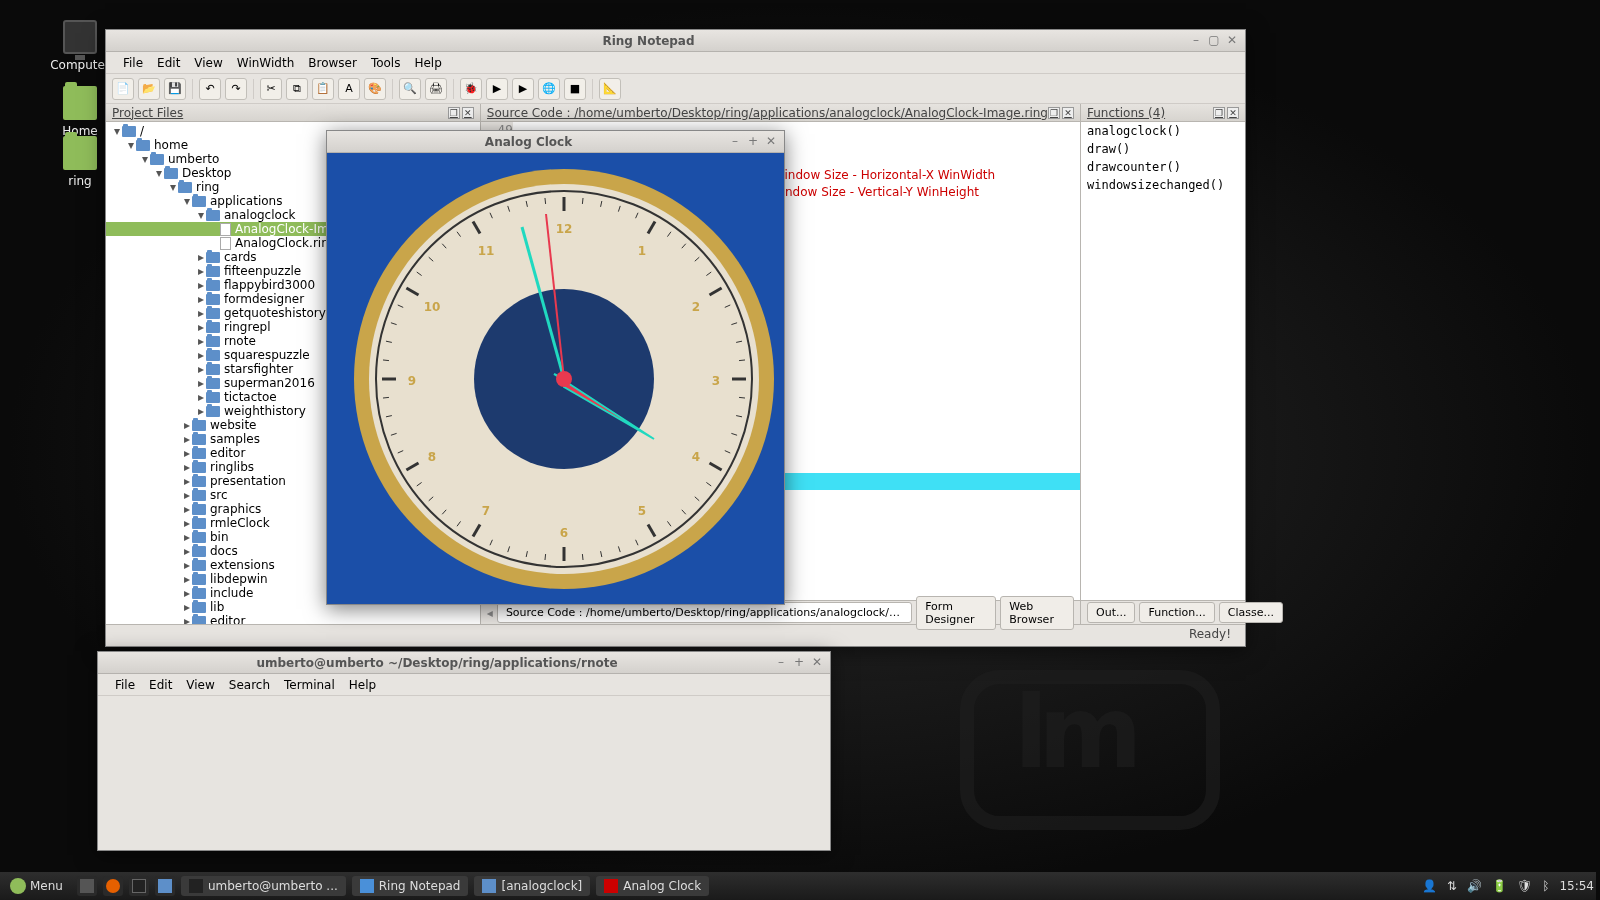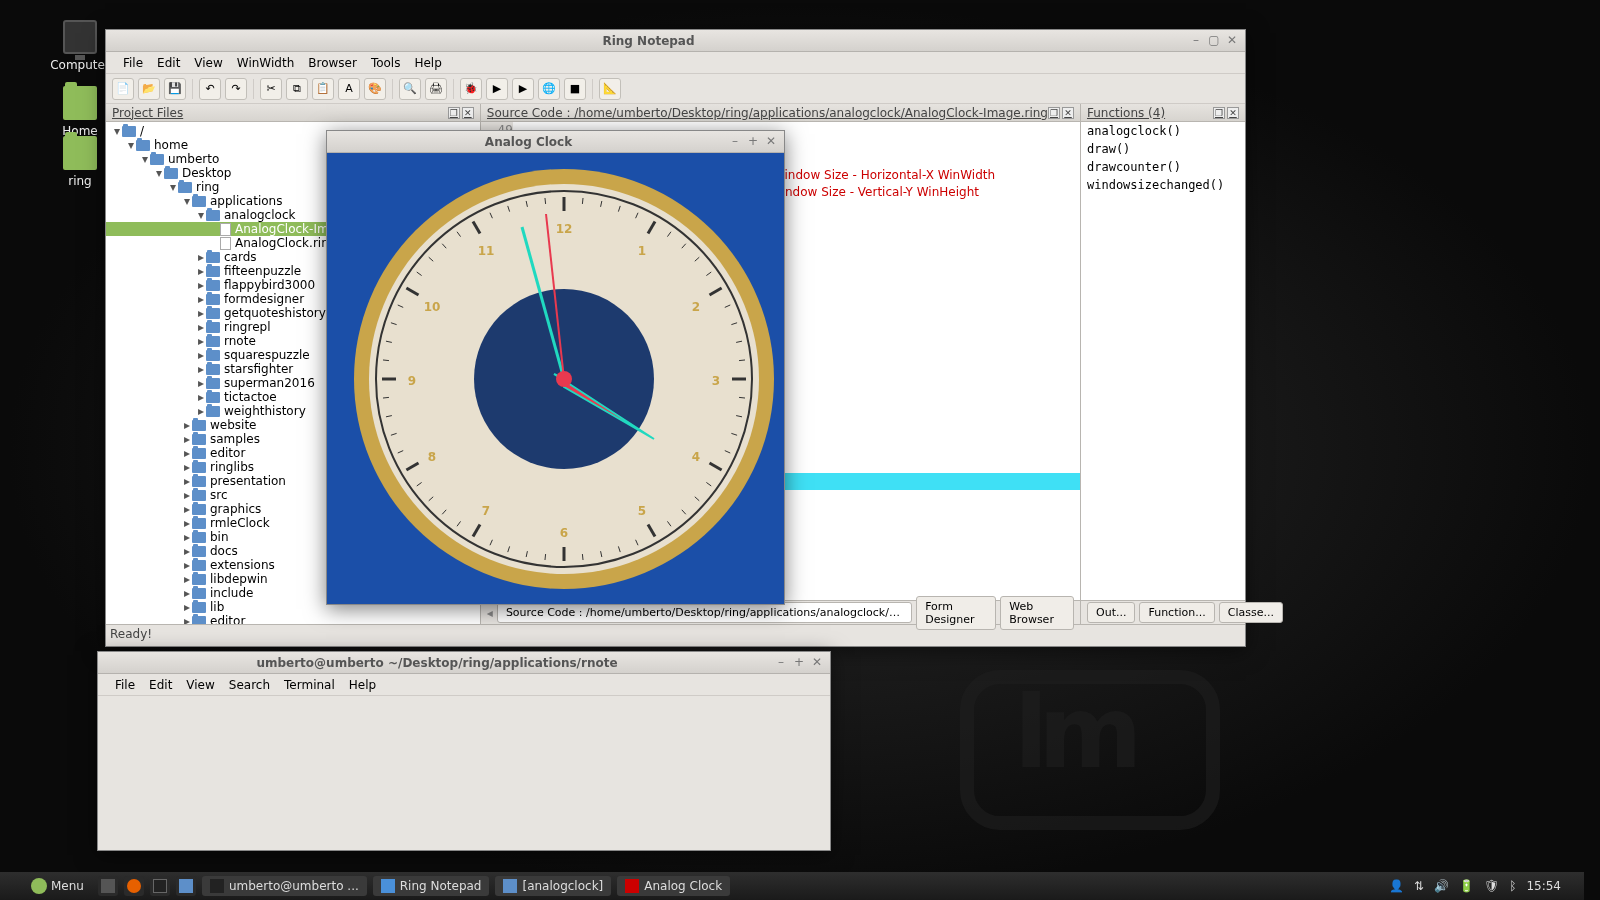--- a/index.html
+++ b/index.html
@@ -43,31 +43,31 @@
 .cur{background:#3fe0f5;color:#000;}
 .cmt{color:#c00;}
 .hl{background:#3fe0f5;}
 .kw{color:#c00;font-style:italic;}
 
 .fn-list div{padding:2px 6px;font-family:monospace;font-size:12px;}
 
 .bottom-tabs{height:24px;border-top:1px solid #b8b5b0;display:flex;align-items:center;padding:0 6px;gap:4px;}
 .btab{border:1px solid #b8b5b0;padding:3px 8px;background:#f0ede8;border-radius:3px;font-size:11px;cursor:pointer;}
 .btab.active{background:#fff;}
-.statusbar{height:18px;border-top:1px solid #b8b5b0;padding:0 4px;display:flex;align-items:center;font-size:11px;color:#444;}
+.statusbar{height:18px;border-top:1px solid #b8b5b0;padding:0 14px;display:flex;align-items:center;font-size:11px;color:#444;justify-content:flex-end;}
 
 .clockwin{left:326px;top:130px;width:459px;height:475px;}
 .clock-canvas{background:#1b4fa8;flex:1;display:flex;align-items:center;justify-content:flex-end;}
 .clock-svg{width:440px;height:440px;}
 
 .termwin{left:97px;top:651px;width:734px;height:200px;}
 .term-body{flex:1;background:#2a2a2a;color:#ddd;font-family:monospace;font-size:12px;padding:4px;white-space:pre;}
 .prompt{color:#8fbc5a;}
 
-.taskbar{position:absolute;left:0;right:16px;bottom:0;height:28px;background:linear-gradient(#2e2e2e,#1a1a1a);display:flex;align-items:center;padding:0 23px;gap:6px;color:#ddd;}
+.taskbar{position:absolute;left:0;right:4px;bottom:0;height:28px;background:linear-gradient(#2e2e2e,#1a1a1a);display:flex;align-items:center;padding:0 2px;gap:6px;color:#ddd;}
 .menu-btn{display:flex;align-items:center;gap:4px;padding:2px 8px;border-radius:3px;cursor:pointer;}
 .mint{width:16px;height:16px;border-radius:50%;background:#8fbc5a;display:inline-block;}
 .tb-item{display:flex;align-items:center;gap:5px;padding:3px 8px;background:#3a3a3a;border-radius:3px;font-size:11px;cursor:pointer;}
 .tb-item .ico{width:14px;height:14px;display:inline-block;}
 .tray{margin-left:auto;display:flex;align-items:center;gap:10px;font-size:11px;}
 .tray span{cursor:pointer;}
 
 .mint-bg{position:absolute;right:380px;bottom:70px;width:260px;height:160px;border:14px solid #1f1f1f;border-radius:40px;opacity:.6;}
 .mint-bg::after{content:"lm";font-size:100px;font-weight:bold;color:#1f1f1f;position:absolute;left:40px;top:-10px;letter-spacing:-10px;}
 </style>

